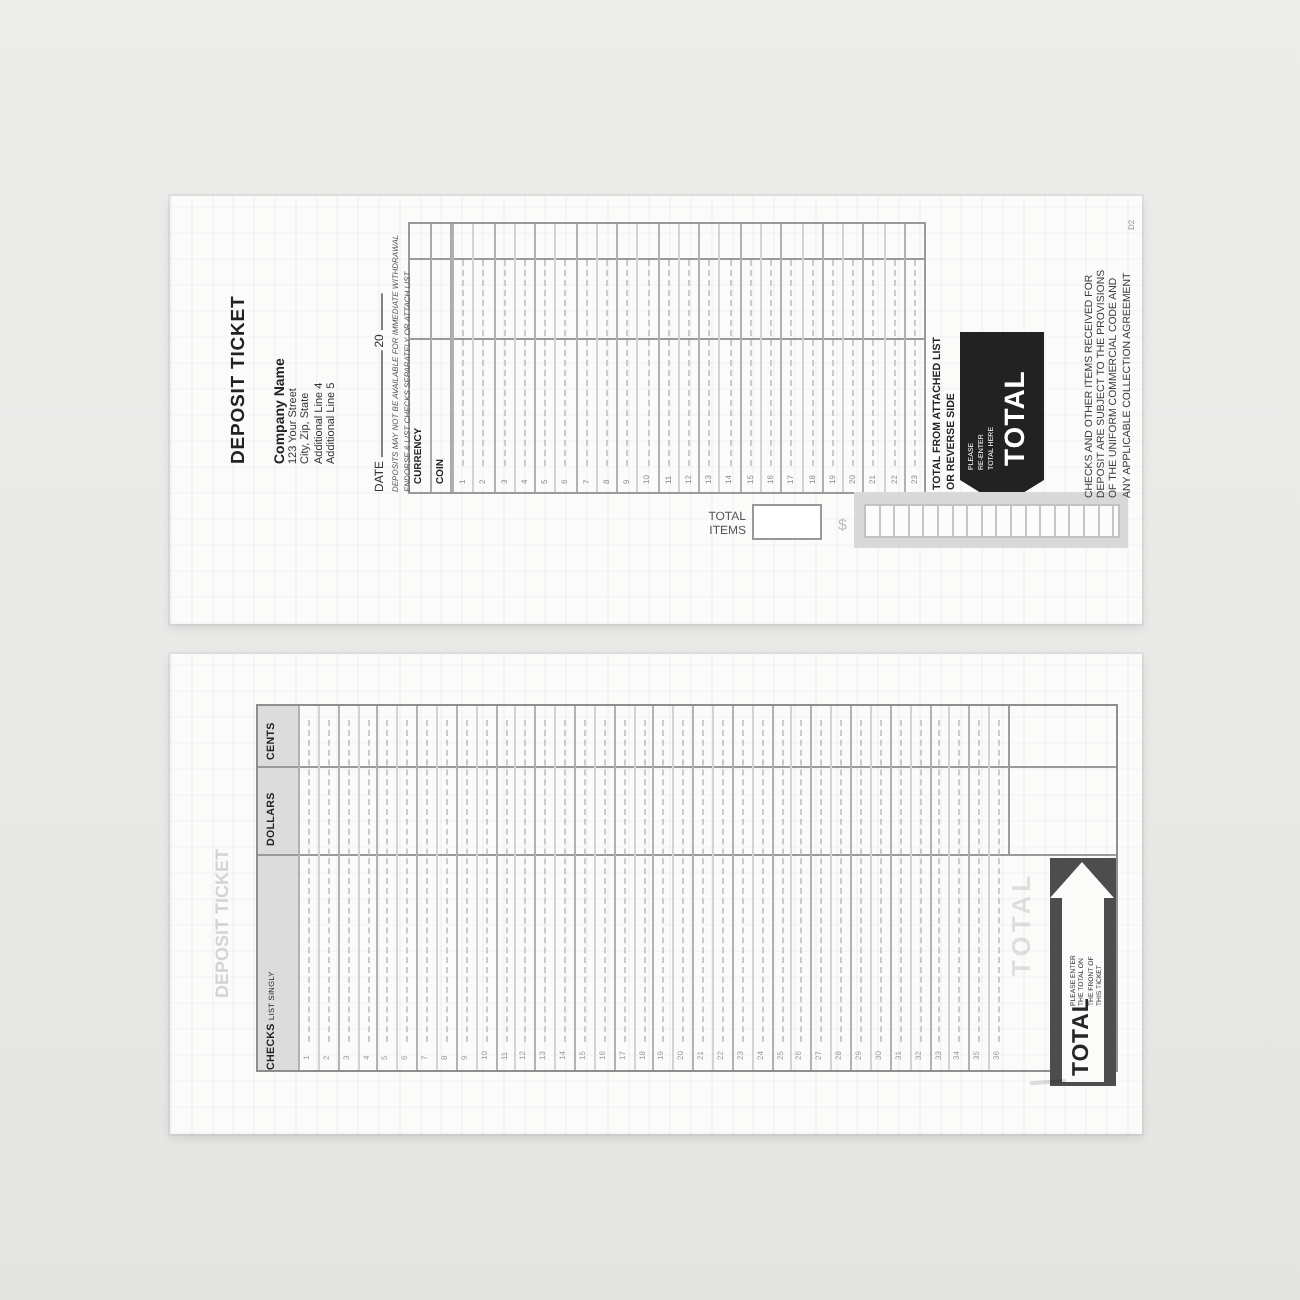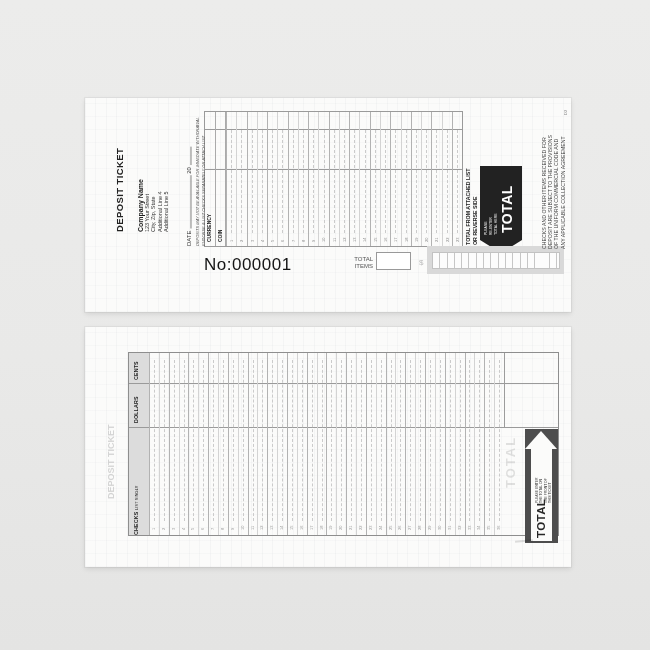--- a/index.html
+++ b/index.html
@@ -192,21 +192,20 @@
             <span class="rownum">23</span>
           </div>
         </div>
     </div>
 
     <div id="f-block"></div>
     <div id="f-arrowhead"></div>
     <span class="vt" id="f-total-big">TOTAL</span>
     <span class="vt" id="f-formcode">D2</span>
 
-    <div id="f-number">No:000001</div>
     <div id="f-totalitems">
       <div>TOTAL</div>
       <div>ITEMS</div>
     </div>
     <div id="f-box"></div>
     <div id="f-dollar">$</div>
     <div id="f-band">
       <div id="f-cells"></div>
     </div>
   <span class="vt company-name" style="left: 52px; top: 134px;">Company Name</span><span class="vt company-line" style="left: 58.6px; top: 134px;">123 Your Street</span><span class="vt company-line" style="left: 65.2px; top: 134px;">City, Zip, State</span><span class="vt company-line" style="left: 71.8px; top: 134px;">Additional Line 4</span><span class="vt company-line" style="left: 78.4px; top: 134px;">Additional Line 5</span><span class="vt notice" style="left: 110.5px; top: 148px;">DEPOSITS MAY NOT BE AVAILABLE FOR IMMEDIATE WITHDRAWAL</span><span class="vt notice" style="left: 116.7px; top: 148px;">ENDORSE &amp; LIST CHECKS SEPARATELY OR ATTACH LIST</span><span class="vt totalfrom" style="left: 381px; top: 147px;">TOTAL FROM ATTACHED LIST</span><span class="vt totalfrom" style="left: 387.8px; top: 147px;">OR REVERSE SIDE</span><span class="vt reenter" style="left: 399px; top: 137px;">PLEASE</span><span class="vt reenter" style="left: 404.2px; top: 137px;">RE-ENTER</span><span class="vt reenter" style="left: 409.4px; top: 137px;">TOTAL HERE</span><span class="vt legal" style="left: 457px; top: 151px;">CHECKS AND OTHER ITEMS RECEIVED FOR</span><span class="vt legal" style="left: 463.2px; top: 151px;">DEPOSIT ARE SUBJECT TO THE PROVISIONS</span><span class="vt legal" style="left: 469.4px; top: 151px;">OF THE UNIFORM COMMERCIAL CODE AND</span><span class="vt legal" style="left: 475.6px; top: 151px;">ANY APPLICABLE COLLECTION AGREEMENT</span></div>

